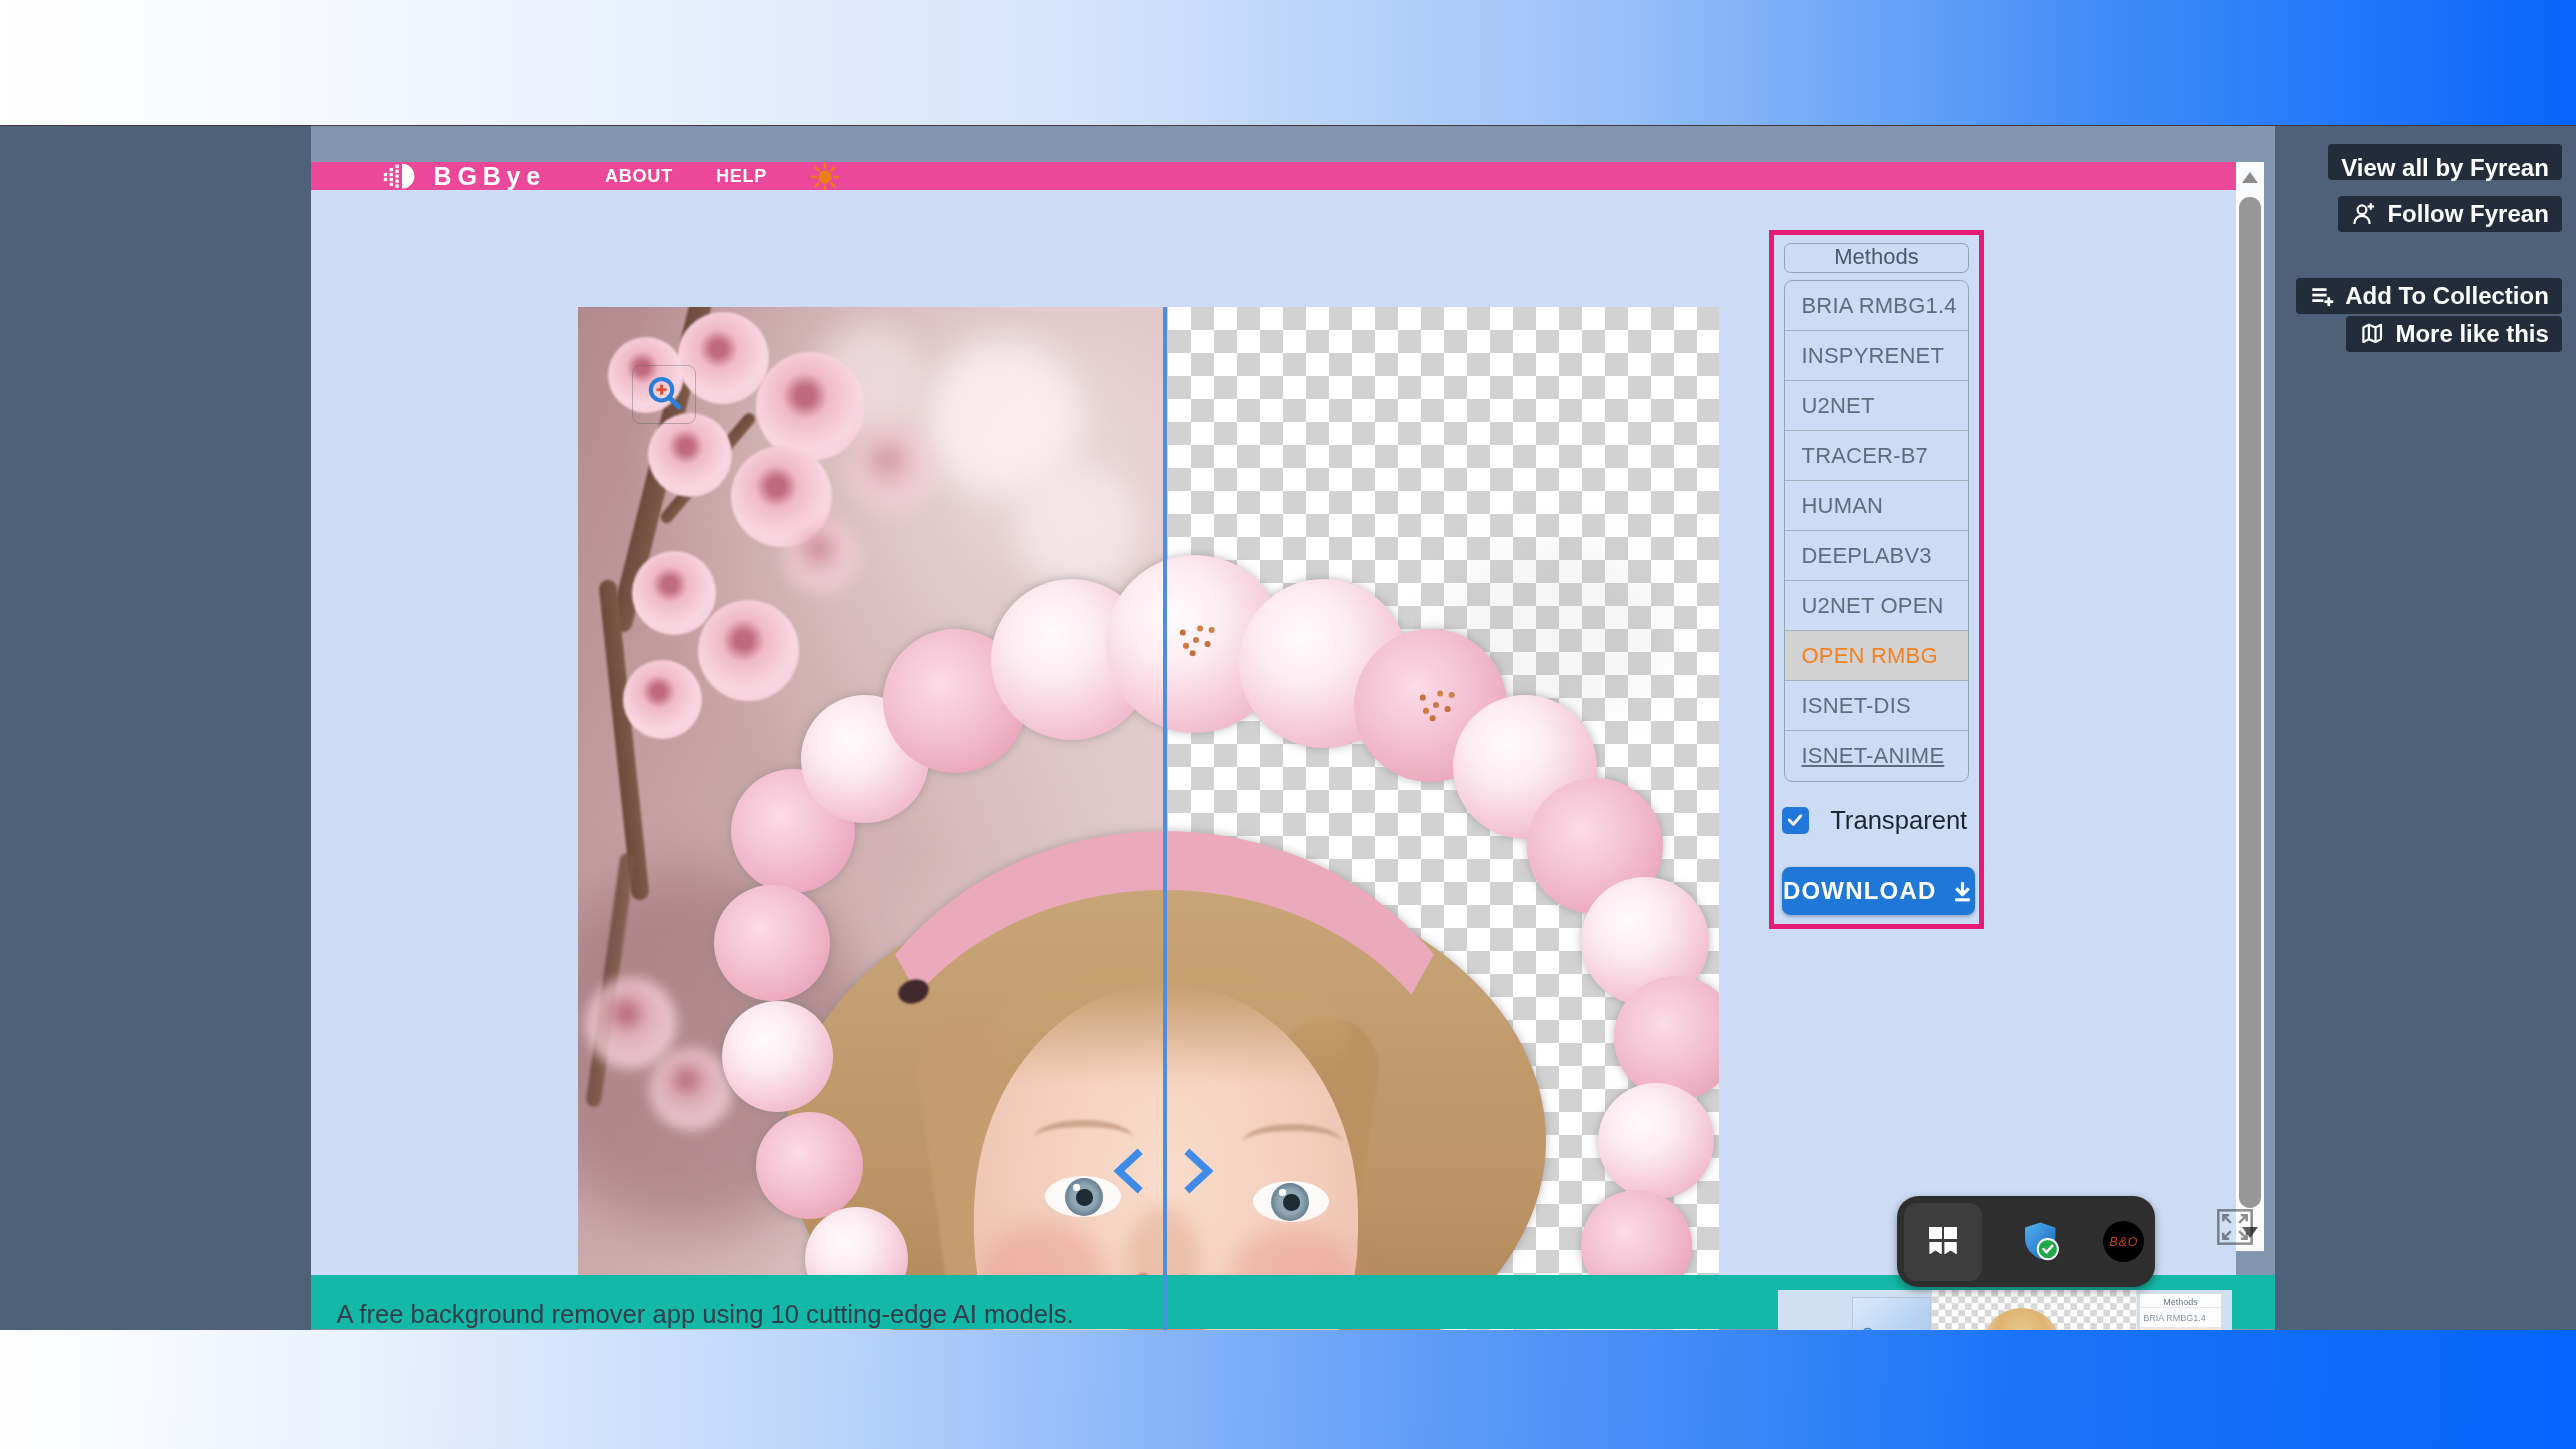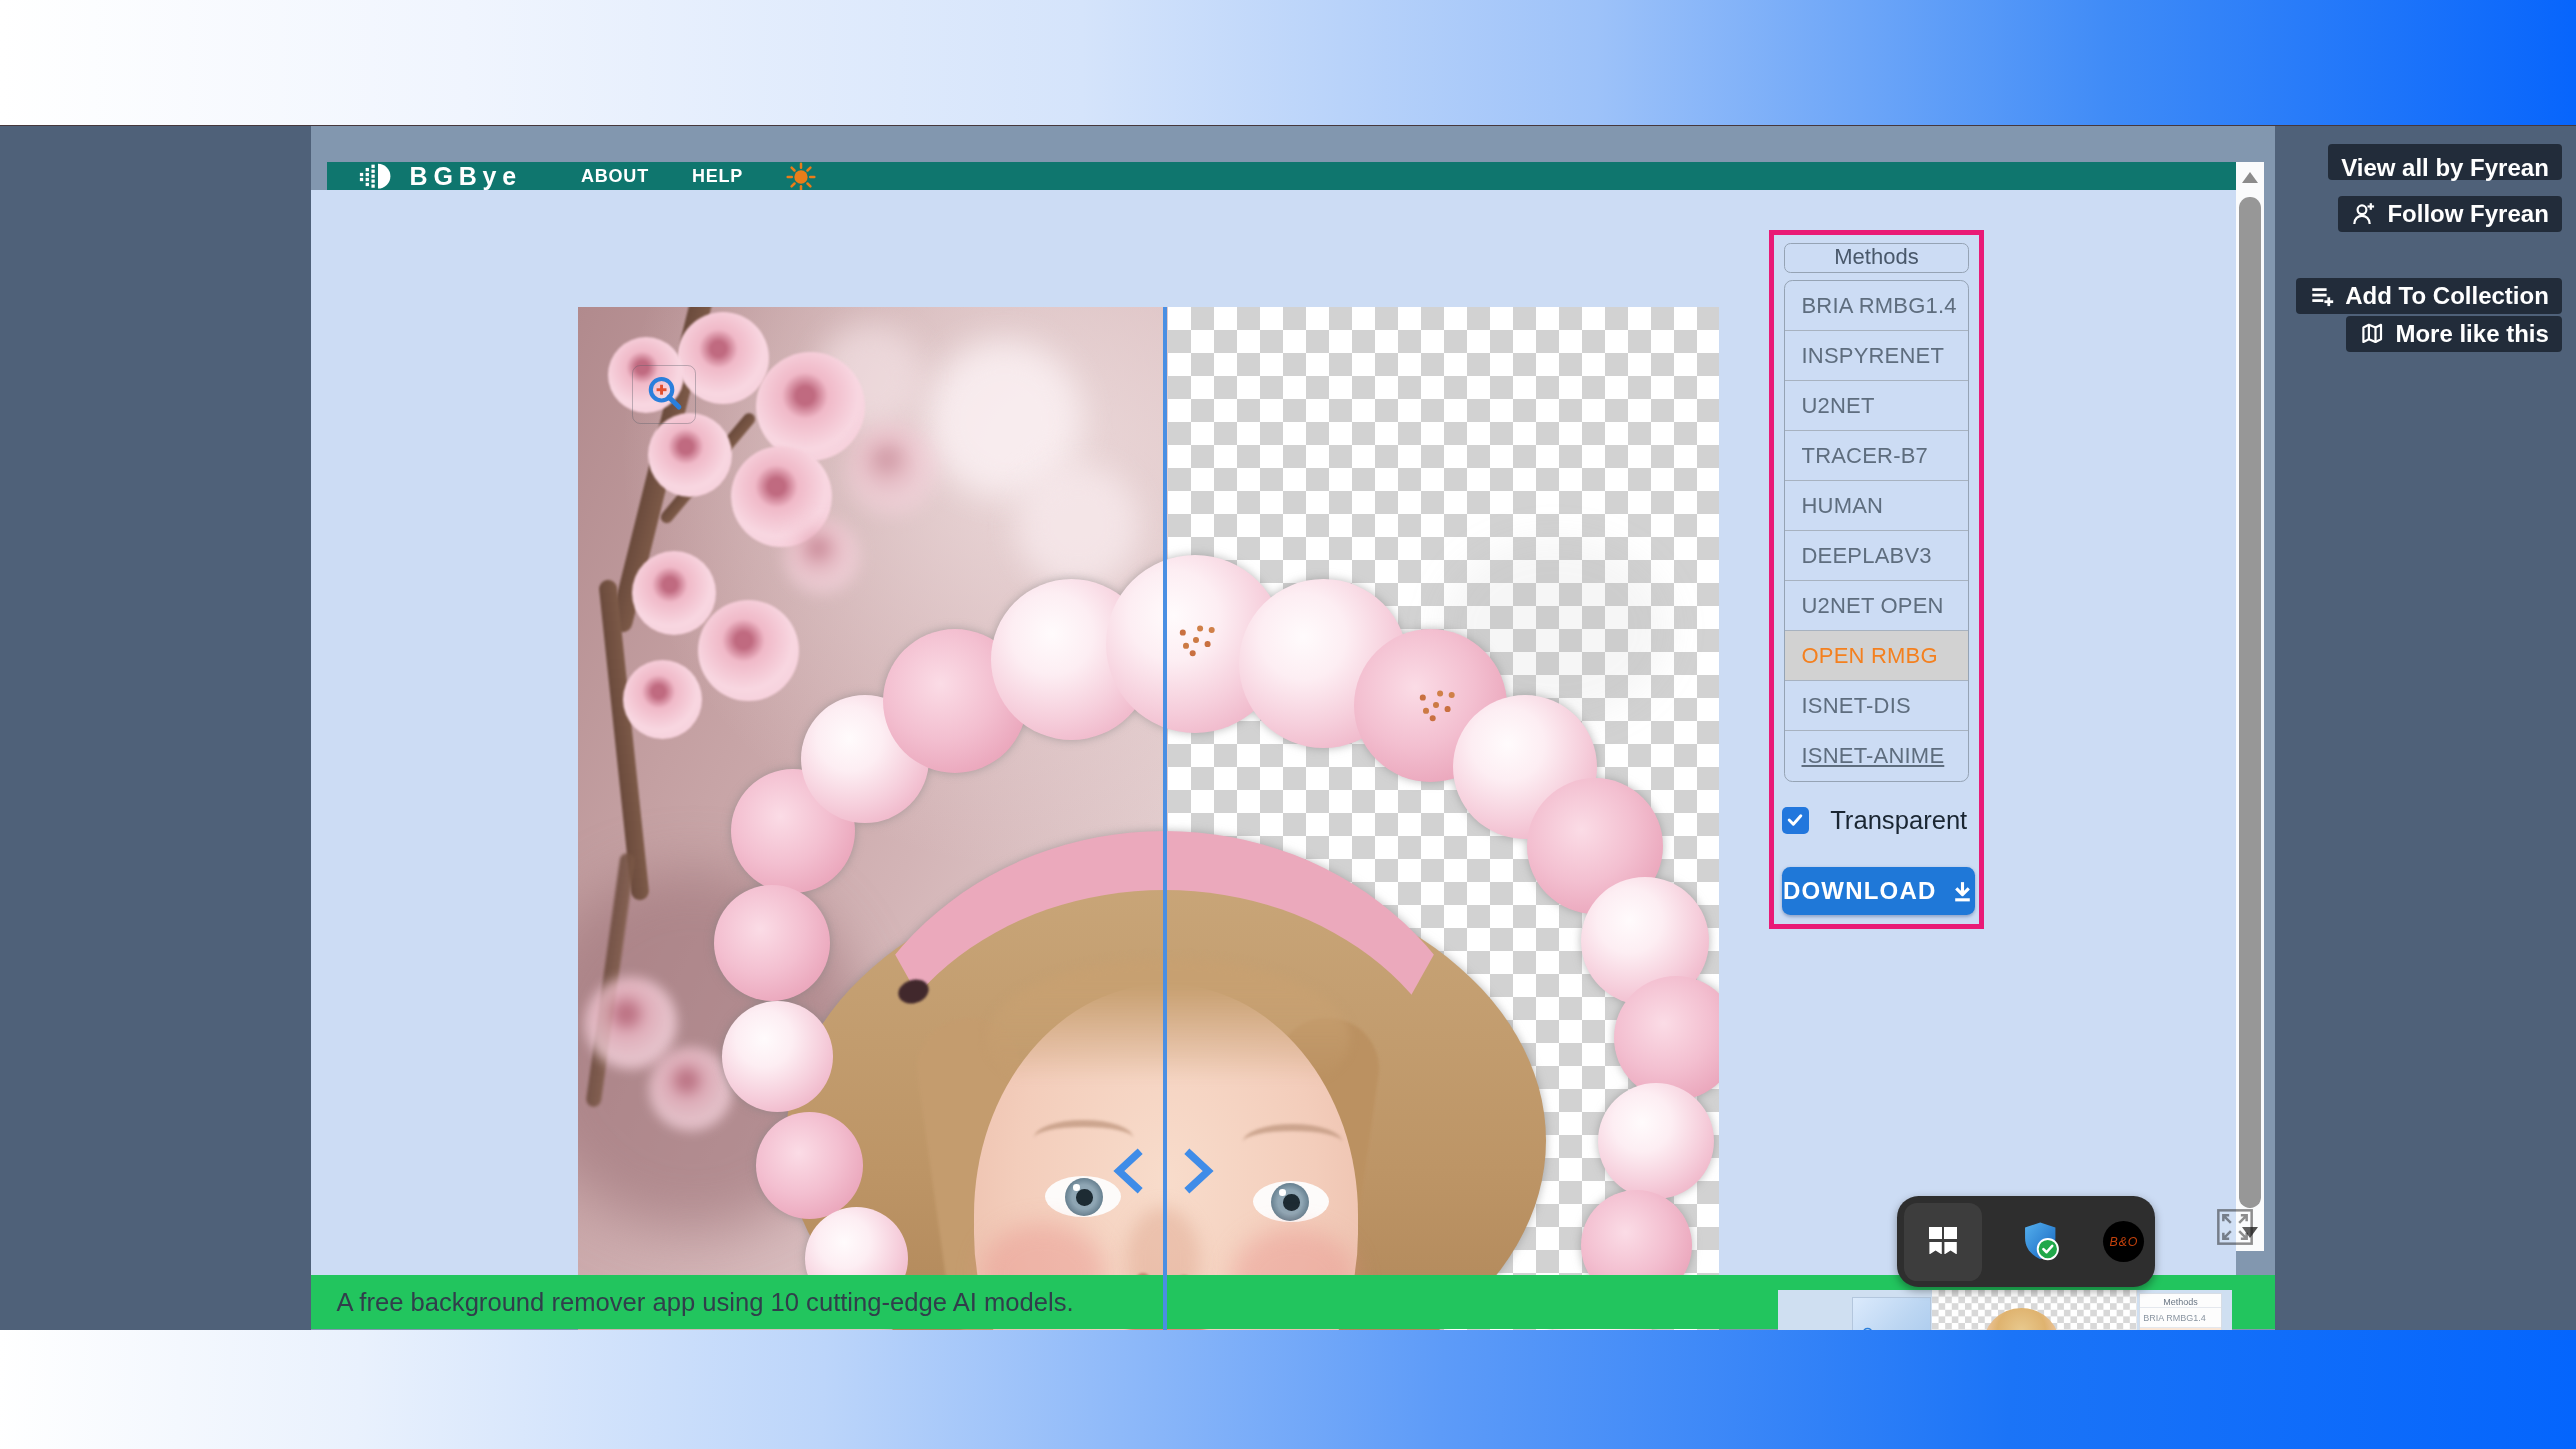--- a/index.html
+++ b/index.html
@@ -8,21 +8,21 @@
 
   
   #band-top { position:absolute; left:0; top:0; width:2576px; height:126px; z-index:45;
     background:linear-gradient(90deg,#ffffff 0%,#f0f5fe 18%,#d5e4fb 42%,#9dc2f9 62%,#3f8bf7 82%,#0765fc 100%);
     border-bottom:1.7px solid #46383c; }
   #band-bottom { position:absolute; left:0; top:1330px; width:2576px; height:119px; z-index:50;
     background:linear-gradient(92deg,#ffffff 0%,#e9f1fd 14%,#bcd5fa 32%,#5d9bf8 56%,#1b74f7 78%,#0465fd 100%); }
 
   
   #app { position:absolute; left:311px; top:126px; width:1964px; height:1204px; background:#8297af; }
-  #app-header { position:absolute; left:16px; top:36px; width:1925px; height:29px; background:#0f766e; display:flex; align-items:center; }
+  #app-header { position:absolute; left:0; top:36px; width:1925px; height:29px; background:#ec4899; display:flex; align-items:center;padding-left:40px; }
   .logo-wrap { display:flex; align-items:center; gap:6.6px; margin-left:31px; }
   .logo-text { color:#fff; font-size:25px; font-weight:bold; letter-spacing:5.8px; }
   .nav-link { color:#fff; font-size:18px; font-weight:600; letter-spacing:0.8px; cursor:pointer; }
   .nav-about { margin-left:59px; } .nav-help { margin-left:43px; }
   .sun-wrap { margin-left:43px; display:flex; align-items:center; cursor:pointer; }
 
   #app-content { position:absolute; left:0; top:64px; width:1925px; height:1085px; background:#ccdcf4; }
 
   
   #compare { position:absolute; left:267px; top:117px; width:1141px; height:1026px; overflow:hidden; }
@@ -57,21 +57,21 @@
   .method:last-child { border-bottom:none;text-decoration:underline; }
   .method.selected { background:#d2d2d2; color:#f4801f; }
   #chk-row { position:absolute; left:8.3px; top:571px; display:flex; align-items:center; gap:21.5px; cursor:pointer; }
   #chk-box { width:26.4px; height:26.4px; background:#2277dd; border-radius:5px; display:flex; align-items:center; justify-content:center; }
   #chk-label { font-size:25.6px; color:#1a2632; }
   #download-btn { position:absolute; left:8.3px; top:632px; width:193px; height:48px; background:#1f78d8; border:none; border-radius:8.3px;
     color:#fff; font-size:24px; font-weight:bold; letter-spacing:1.2px; display:flex; align-items:center; justify-content:center; gap:13.2px;
     cursor:pointer; box-shadow:0 1.7px 3.3px rgba(30,60,120,.35); font-family:"Liberation Sans",sans-serif; }
 
   
-  #desc-strip { position:absolute; left:0; top:1149px; width:1964px; height:54px; background:#22c55e; display:flex; align-items:center; }
+  #desc-strip { position:absolute; left:0; top:1149px; width:1964px; height:54px; background:#14b8a6; display:flex; align-items:flex-end; }
   #desc-text { margin-left:25.6px; font-size:25.6px; color:#313e4b; }
 
   
   #scrollbar { position:absolute; left:1925px; top:36px; width:28px; height:1089px; background:#fafbfc; }
   #sb-up { position:absolute; left:5.8px; top:10px; width:0; height:0; border-left:8.3px solid transparent; border-right:8.3px solid transparent; border-bottom:11.6px solid #8b8b8b; }
   #sb-thumb { position:absolute; left:3.3px; top:35px; width:21.5px; height:1011px; background:#979797; border-radius:10.7px; }
   #sb-down { position:absolute; left:5.8px; top:1065px; width:0; height:0; border-left:8.3px solid transparent; border-right:8.3px solid transparent; border-top:11.6px solid #4c4c4c; }
 
   #expand-btn { position:absolute; left:2215px; top:1207px; width:40px; height:40px; z-index:30; opacity:.5; cursor:pointer; }
 

